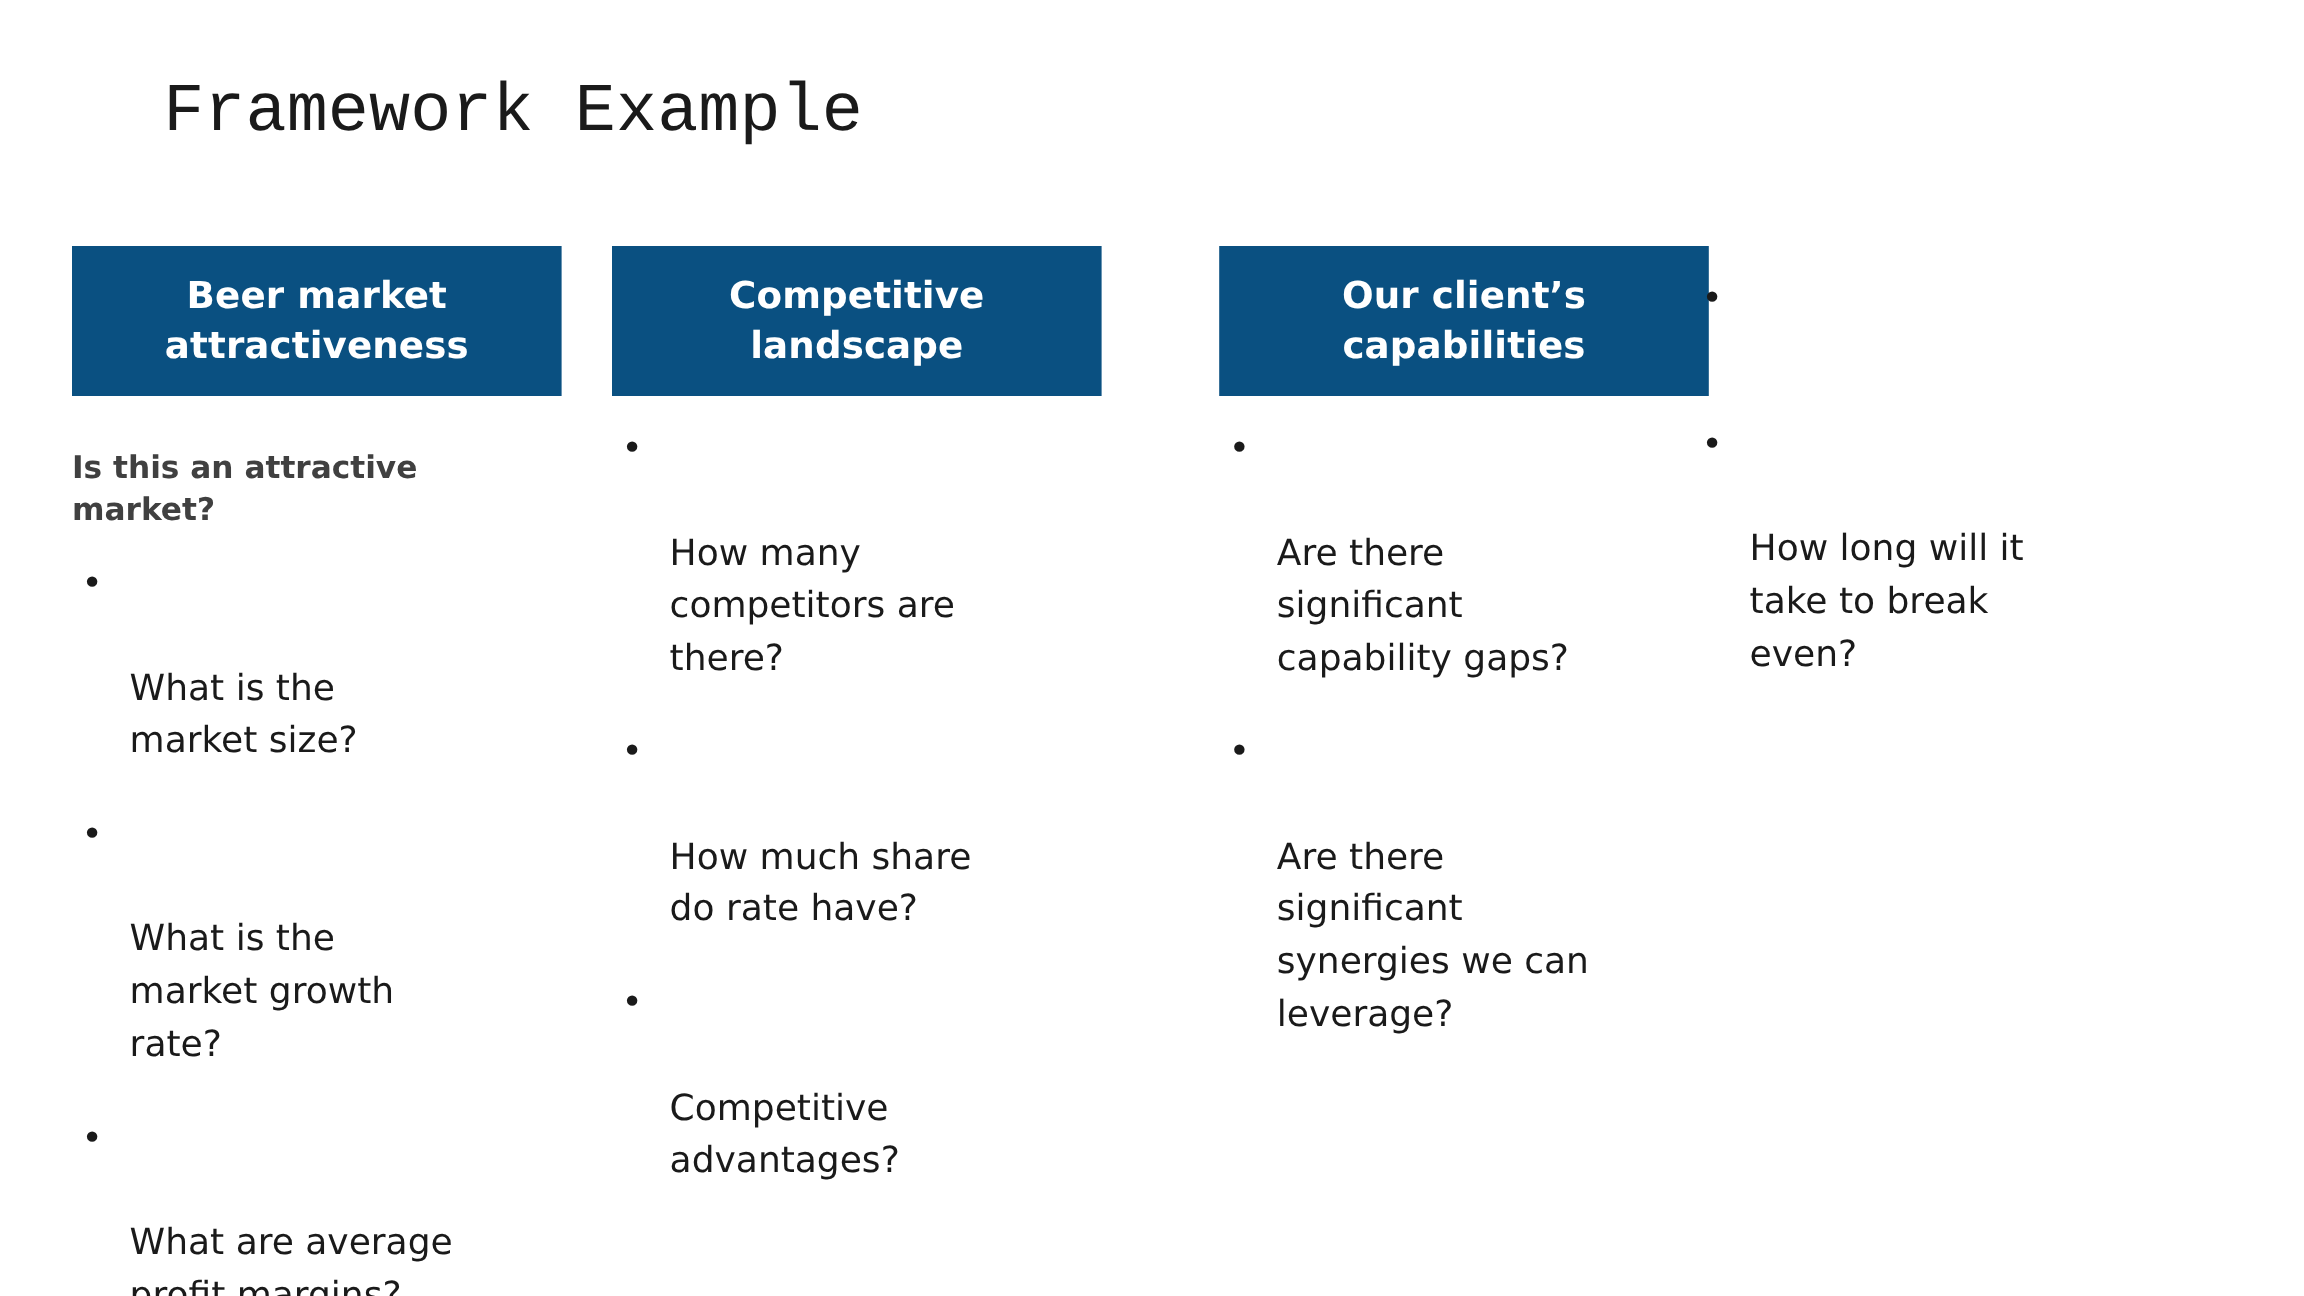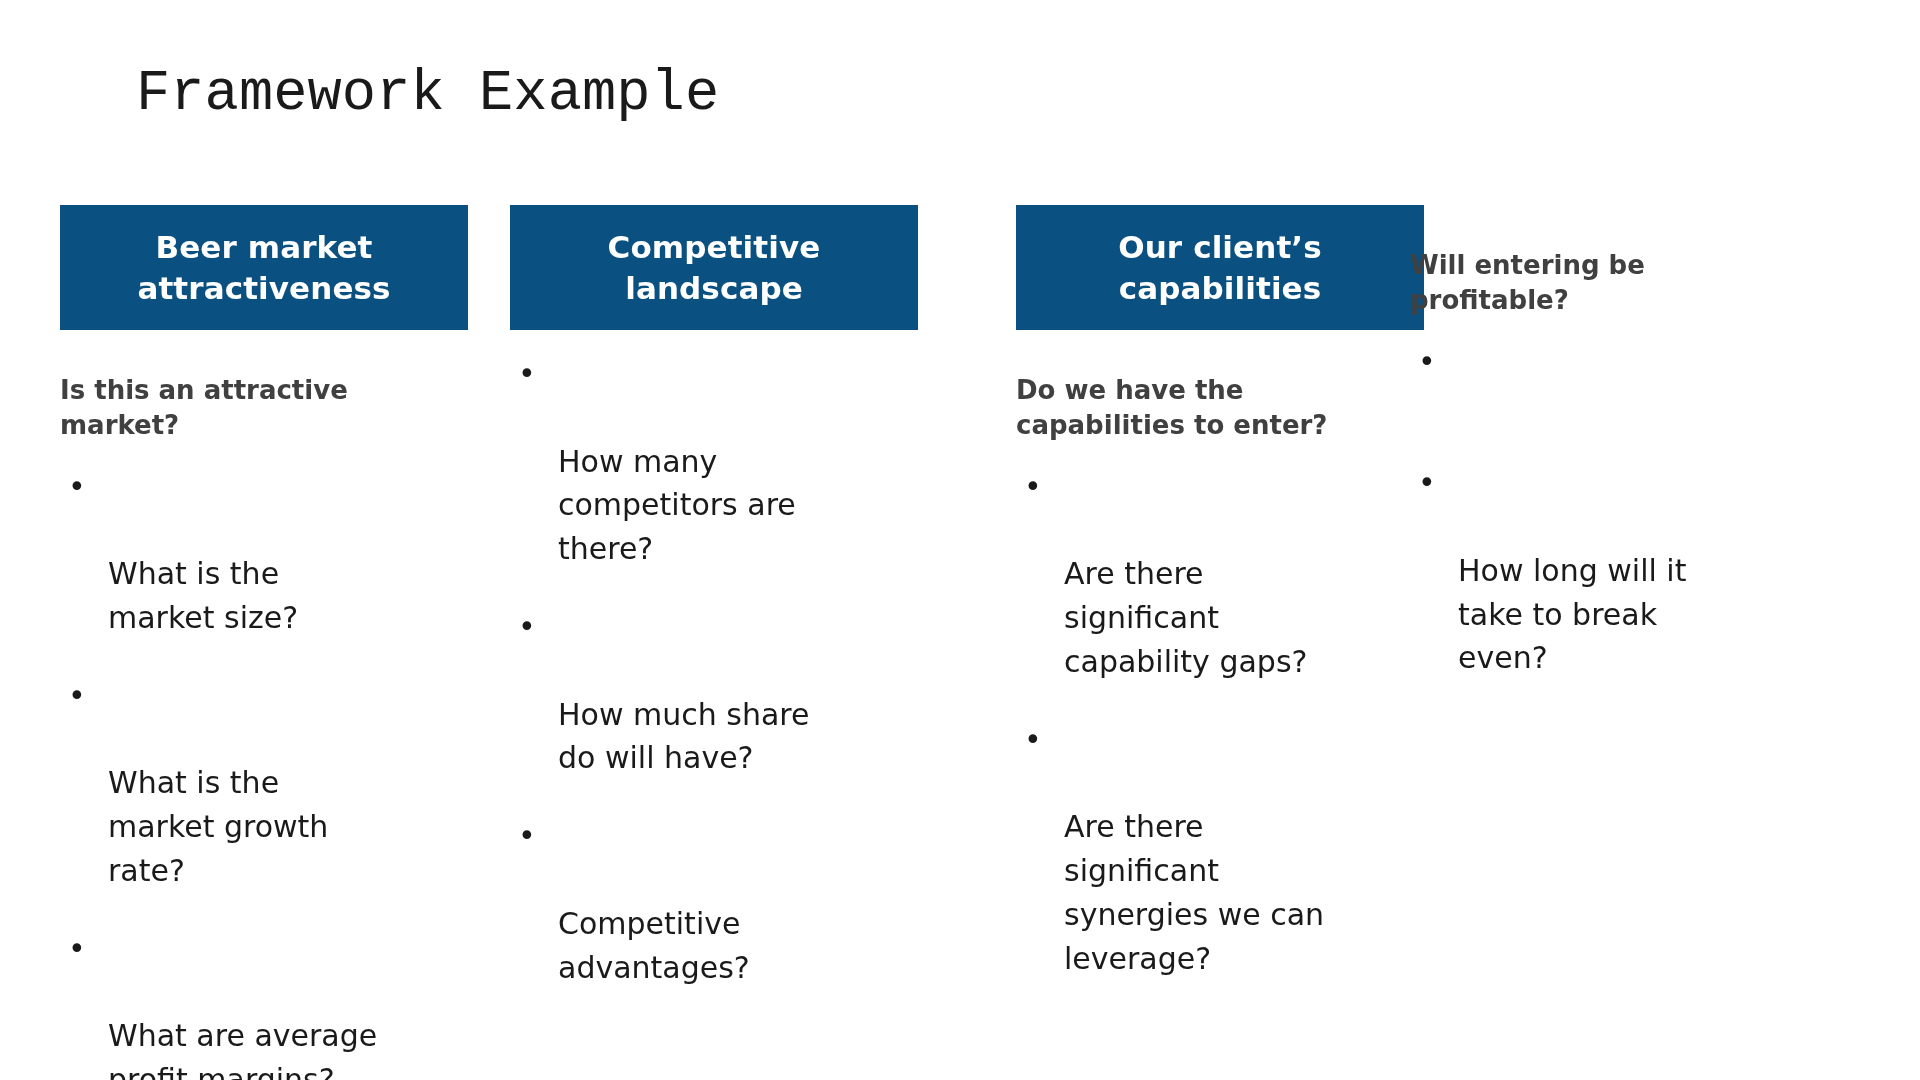--- a/index.html
+++ b/index.html
@@ -172,57 +172,53 @@
       <ul class="col-bullets">
         <li class="bullet">
           <span class="bullet-marker">•</span>
           <span>How many
 competitors are
 there?</span>
         </li>
         <li class="bullet">
           <span class="bullet-marker">•</span>
           <span>How much share
-do will have?</span>
+do rate have?</span>
         </li>
         <li class="bullet">
           <span class="bullet-marker">•</span>
           <span>Competitive
 advantages?</span>
         </li>
       </ul>
     </div>
 
     <div class="column c2">
       <div class="col-header">
         <span class="col-header-text">Our client’s
 capabilities</span>
       </div>
-      <div class="col-question">Do we have the
-capabilities to enter?</div>
       <ul class="col-bullets">
         <li class="bullet">
           <span class="bullet-marker">•</span>
           <span>Are there
 significant
 capability gaps?</span>
         </li>
         <li class="bullet">
           <span class="bullet-marker">•</span>
           <span>Are there
 significant
 synergies we can
 leverage?</span>
         </li>
       </ul>
     </div>
 
     <div class="column c3">
-      <div class="col-question">Will entering be
-profitable?</div>
       <ul class="col-bullets">
         <li class="bullet">
           <span class="bullet-marker">•</span>
         </li>
         <li class="bullet">
           <span class="bullet-marker">•</span>
           <span>How long will it
 take to break
 even?</span>
         </li>

